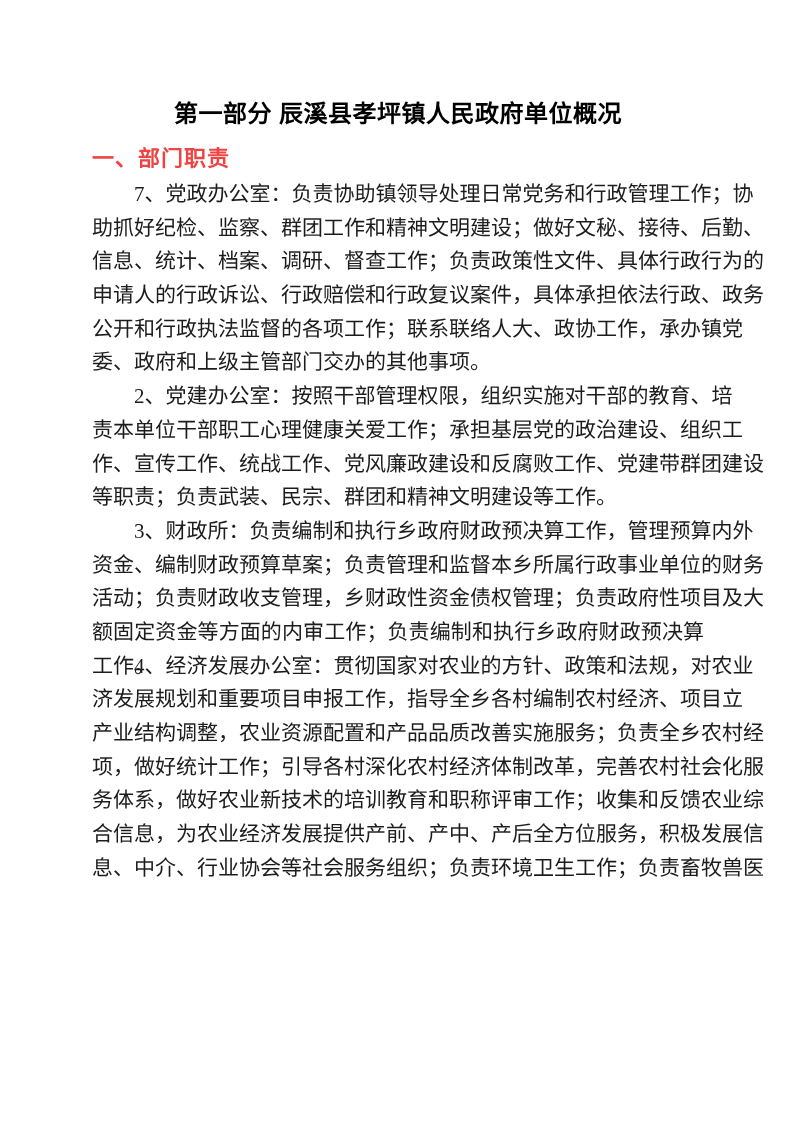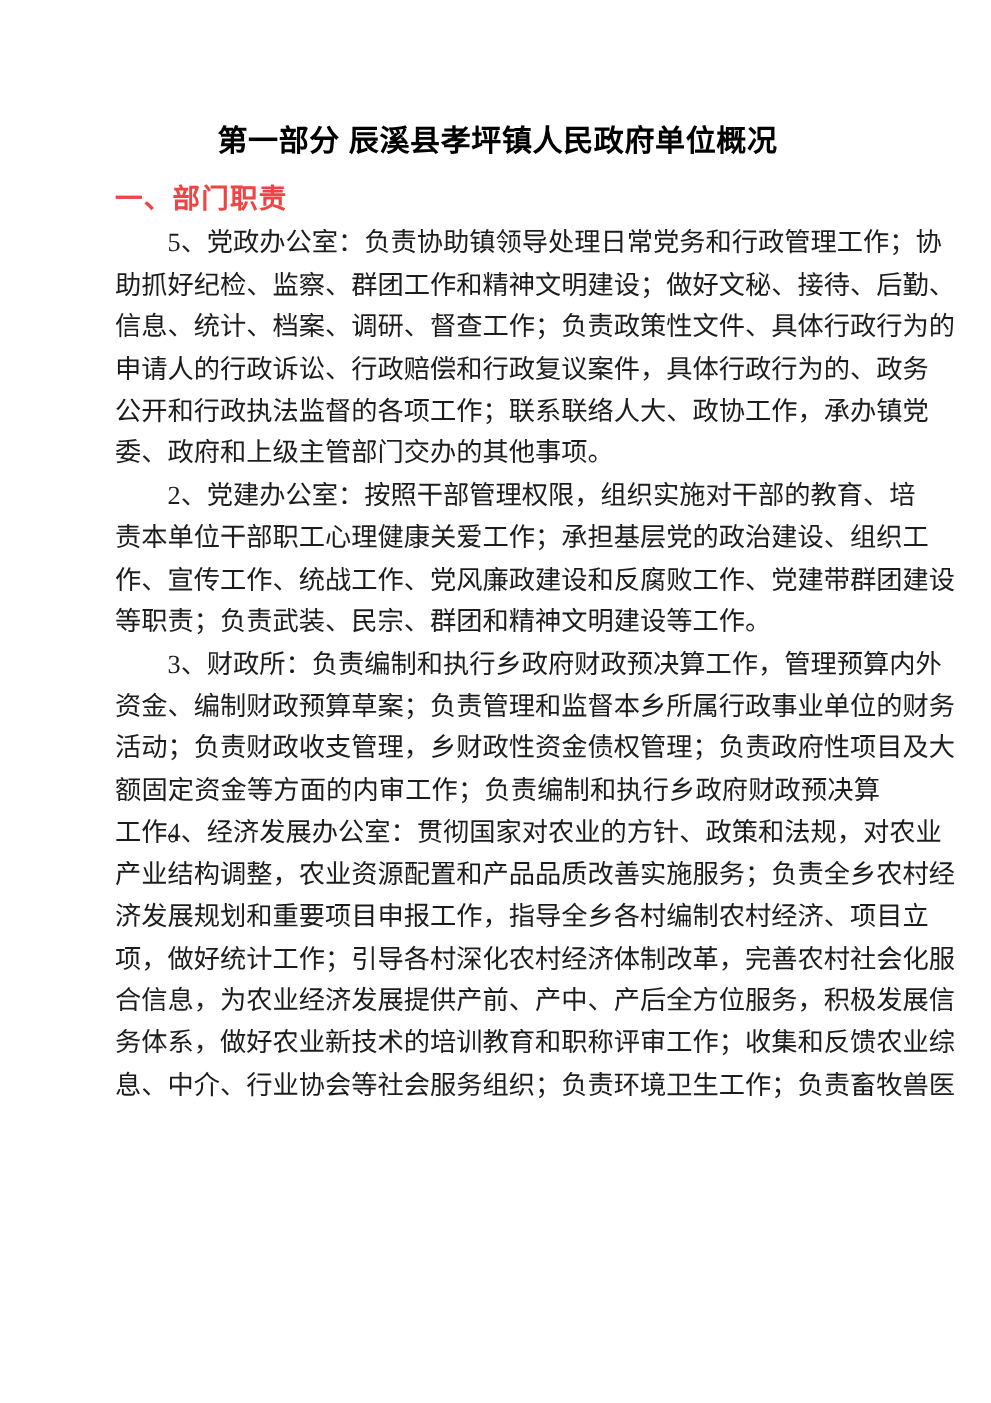--- a/index.html
+++ b/index.html
@@ -62,42 +62,42 @@
   }
 </style>
 </head>
 <body>
 
 <div class="page">
   <h1 class="doc-title">第一部分 辰溪县孝坪镇人民政府单位概况</h1>
   <h2 class="section-heading">一、部门职责</h2>
   <div class="doc-body">
       <div class="para">
-        <div class="pline first">5、党政办公室：负责协助镇领导处理日常党务和行政管理工作；协</div>
+        <div class="pline first">7、党政办公室：负责协助镇领导处理日常党务和行政管理工作；协</div>
         <div class="pline">助抓好纪检、监察、群团工作和精神文明建设；做好文秘、接待、后勤、</div>
         <div class="pline">信息、统计、档案、调研、督查工作；负责政策性文件、具体行政行为的</div>
-        <div class="pline">申请人的行政诉讼、行政赔偿和行政复议案件，具体行政行为的、政务</div>
+        <div class="pline">申请人的行政诉讼、行政赔偿和行政复议案件，具体承担依法行政、政务</div>
         <div class="pline">公开和行政执法监督的各项工作；联系联络人大、政协工作，承办镇党</div>
         <div class="pline last">委、政府和上级主管部门交办的其他事项。</div>
       </div>
       <div class="para">
         <div class="pline first">2、党建办公室：按照干部管理权限，组织实施对干部的教育、培</div>
         <div class="pline">责本单位干部职工心理健康关爱工作；承担基层党的政治建设、组织工</div>
         <div class="pline">作、宣传工作、统战工作、党风廉政建设和反腐败工作、党建带群团建设</div>
         <div class="pline last">等职责；负责武装、民宗、群团和精神文明建设等工作。</div>
       </div>
       <div class="para">
         <div class="pline first">3、财政所：负责编制和执行乡政府财政预决算工作，管理预算内外</div>
         <div class="pline">资金、编制财政预算草案；负责管理和监督本乡所属行政事业单位的财务</div>
         <div class="pline">活动；负责财政收支管理，乡财政性资金债权管理；负责政府性项目及大</div>
         <div class="pline last">额固定资金等方面的内审工作；负责编制和执行乡政府财政预决算工作。</div>
       </div>
       <div class="para">
         <div class="pline first">4、经济发展办公室：贯彻国家对农业的方针、政策和法规，对农业</div>
+        <div class="pline">济发展规划和重要项目申报工作，指导全乡各村编制农村经济、项目立</div>
         <div class="pline">产业结构调整，农业资源配置和产品品质改善实施服务；负责全乡农村经</div>
-        <div class="pline">济发展规划和重要项目申报工作，指导全乡各村编制农村经济、项目立</div>
         <div class="pline">项，做好统计工作；引导各村深化农村经济体制改革，完善农村社会化服</div>
+        <div class="pline">务体系，做好农业新技术的培训教育和职称评审工作；收集和反馈农业综</div>
         <div class="pline">合信息，为农业经济发展提供产前、产中、产后全方位服务，积极发展信</div>
-        <div class="pline">务体系，做好农业新技术的培训教育和职称评审工作；收集和反馈农业综</div>
         <div class="pline">息、中介、行业协会等社会服务组织；负责环境卫生工作；负责畜牧兽医</div>
       </div>
     </div>
 </div>
 
 </body></html>

